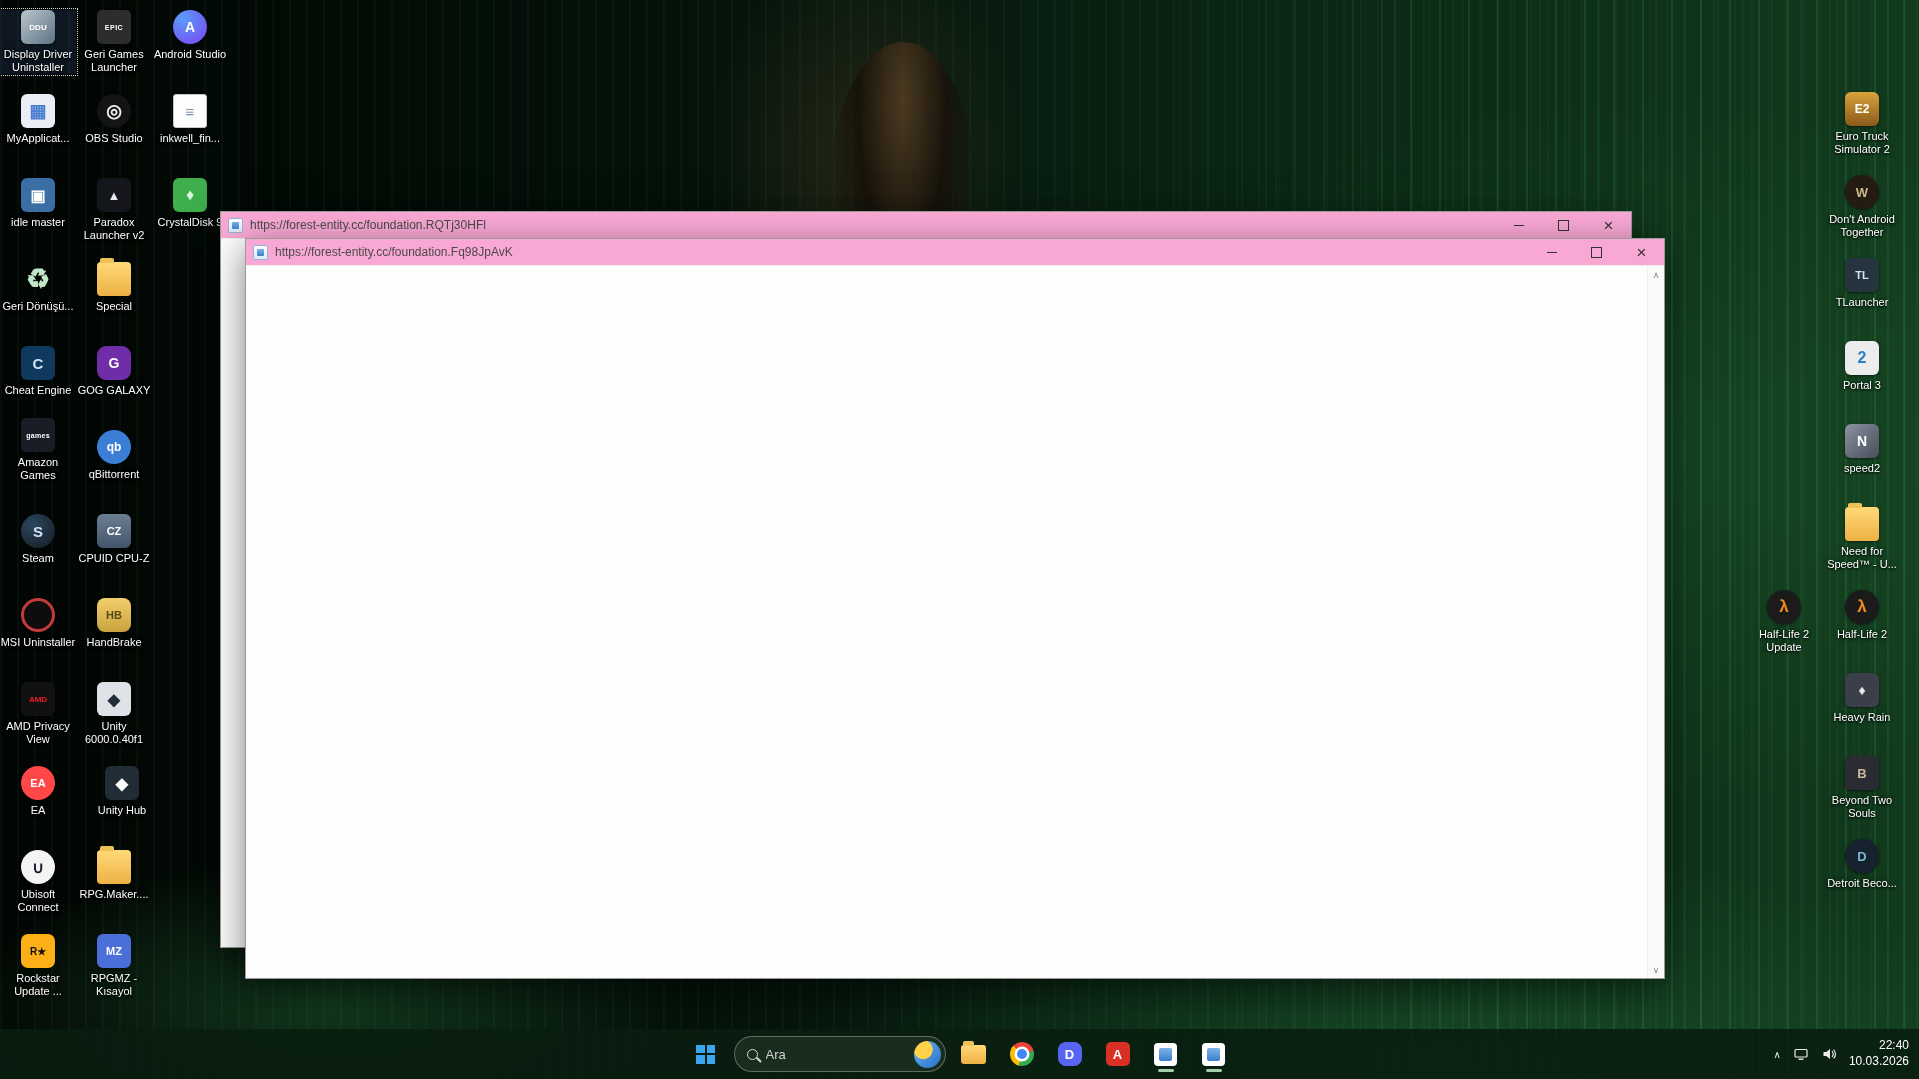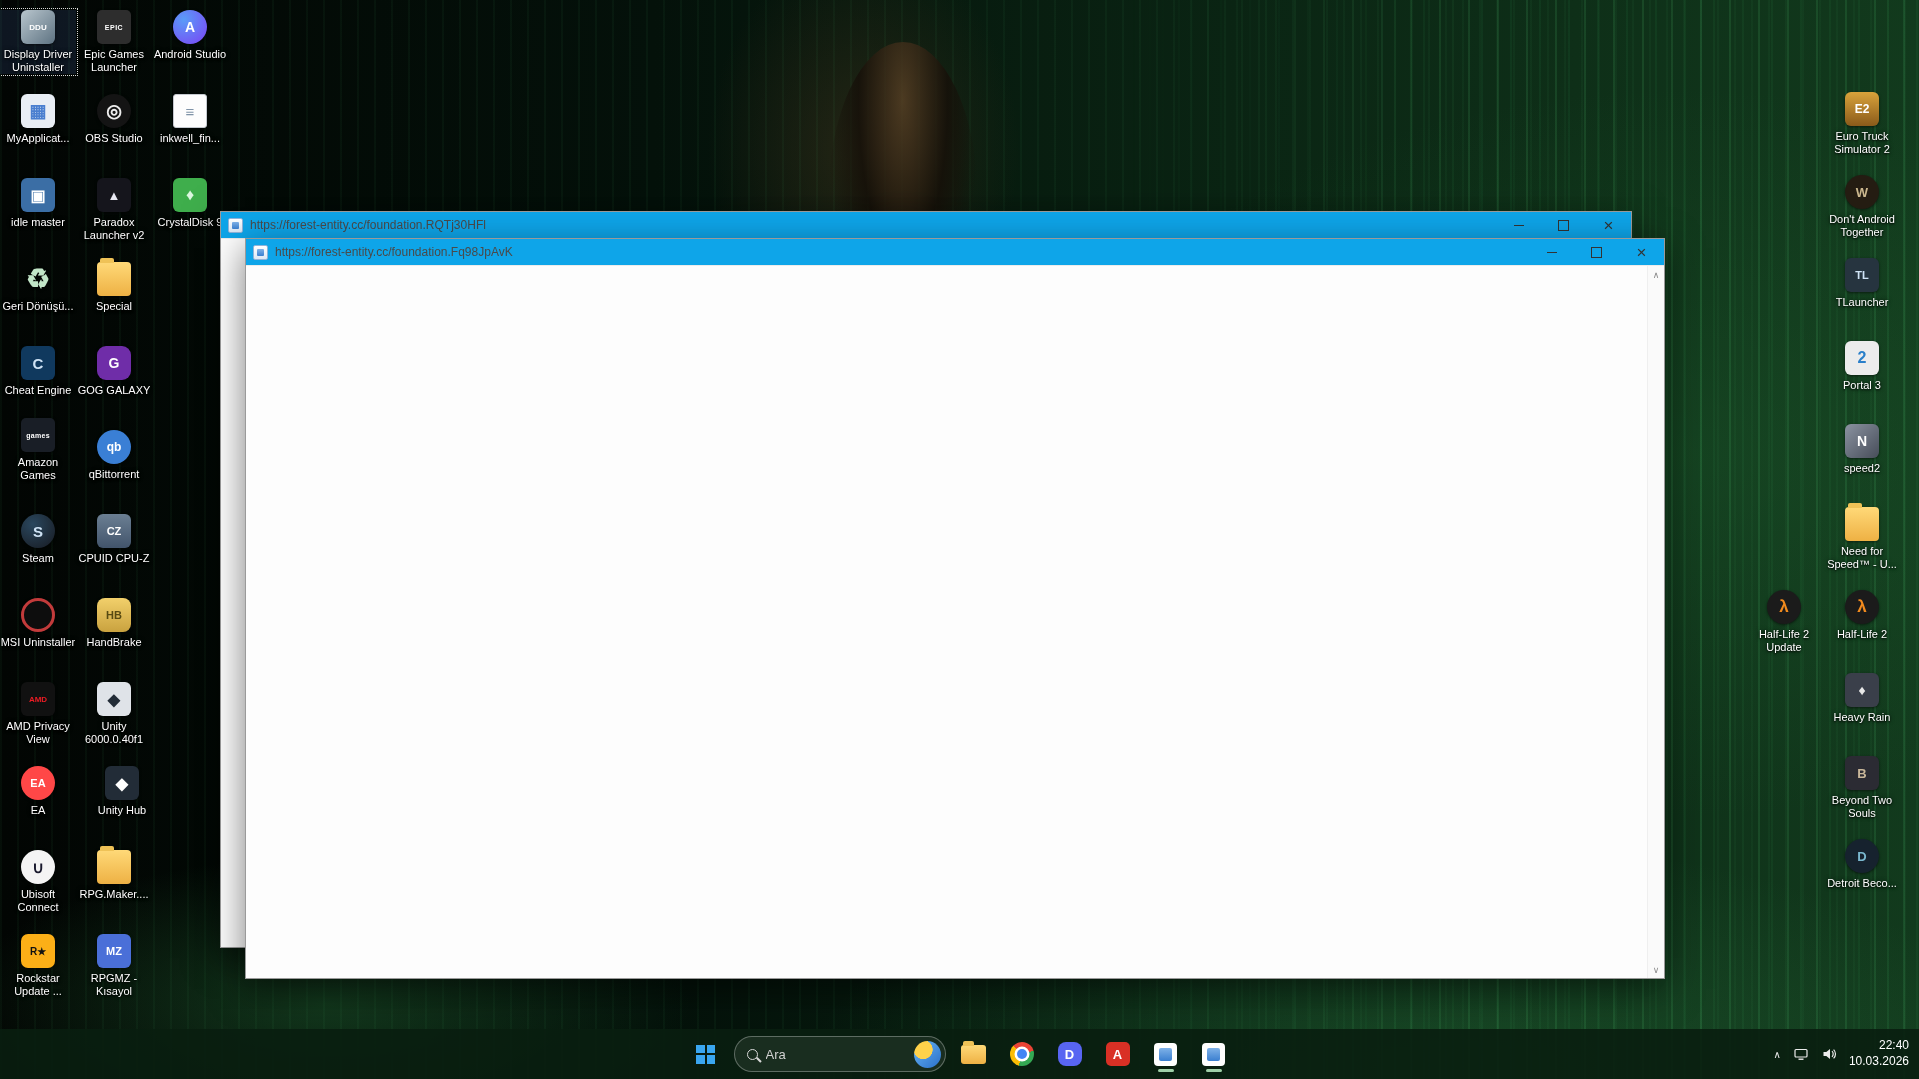--- a/index.html
+++ b/index.html
@@ -62,21 +62,21 @@
   .i-nfs{background:linear-gradient(135deg,#8b93a1,#474d59);} .i-nfs::after{content:"N";font-size:14px;color:#fff;}
   .i-hl{background:#1b1b1b;border-radius:50%;} .i-hl::after{content:"λ";font-size:17px;color:#f28b1e;}
   .i-hr{background:#3a3f4a;} .i-hr::after{content:"♦";font-size:14px;color:#e8e8e8;}
   .i-bts{background:#2b2b33;} .i-bts::after{content:"B";font-size:13px;color:#c9b79a;}
   .i-detroit{background:#16222e;border-radius:50%;} .i-detroit::after{content:"D";font-size:13px;color:#7ab8cf;}
 
   
   .win { position:absolute; background:#fdfdfd; border:1px solid #9a9a9a; box-shadow:0 10px 34px rgba(0,0,0,0.5); }
   #win1 { left:220px; top:211px; width:1412px; height:737px; z-index:5; }
   #win2 { left:245px; top:238px; width:1420px; height:741px; z-index:6; }
-  .titlebar { height:27px; background:#0ea5e9; display:flex; align-items:center; padding:0 0 0 7px; gap:7px; border-bottom:1px solid #ececec; }
+  .titlebar { height:27px; background:#f9a8d4; display:flex; align-items:center; padding:0 0 0 7px; gap:7px; border-bottom:1px solid #ececec; }
   .page-ico { width:15px; height:15px; flex:none; background:linear-gradient(#fff,#dce8f5); border:1px solid #8fb3d9; border-radius:2px; position:relative; }
   .page-ico::after { content:""; position:absolute; inset:3px; background:linear-gradient(#7fb2e8,#3a7fd0); border-radius:1px; }
   .title-url { flex:1; font-size:12px; color:#4a4a4a; white-space:nowrap; overflow:hidden; }
   .win-btns { display:flex; height:27px; }
   .win-btn { width:45px; height:27px; display:flex; align-items:center; justify-content:center; color:#333; cursor:pointer; }
   .g-min::after { content:""; width:10px; height:1px; background:#333; display:block; }
   .g-max::after { content:""; width:9px; height:9px; border:1px solid #333; display:block; }
   .g-close::after { content:"×"; font-size:17px; line-height:1; color:#333; }
   .win-content { position:absolute; left:0; right:0; top:27px; bottom:0; background:#fdfdfd; }
   .sb { position:absolute; top:27px; right:0; bottom:0; width:17px; background:#fafafa; border-left:1px solid #efefef;
@@ -127,21 +127,21 @@
 <div class="matrix-all"></div>
 <div class="matrix-right"></div>
 <div class="figure-silhouette"></div>
 
 <div class="dicon selected" style="left:0px;top:10px">
     <div class="ico i-ddu"></div>
     <div class="lbl">Display Driver Uninstaller</div>
   </div>
 <div class="dicon" style="left:76px;top:10px">
     <div class="ico i-epic"></div>
-    <div class="lbl">Epic Games Launcher</div>
+    <div class="lbl">Geri Games Launcher</div>
   </div>
 <div class="dicon" style="left:152px;top:10px">
     <div class="ico i-android"></div>
     <div class="lbl">Android Studio</div>
   </div>
 <div class="dicon" style="left:0px;top:94px">
     <div class="ico i-myapp"></div>
     <div class="lbl">MyApplicat...</div>
   </div>
 <div class="dicon" style="left:76px;top:94px">

